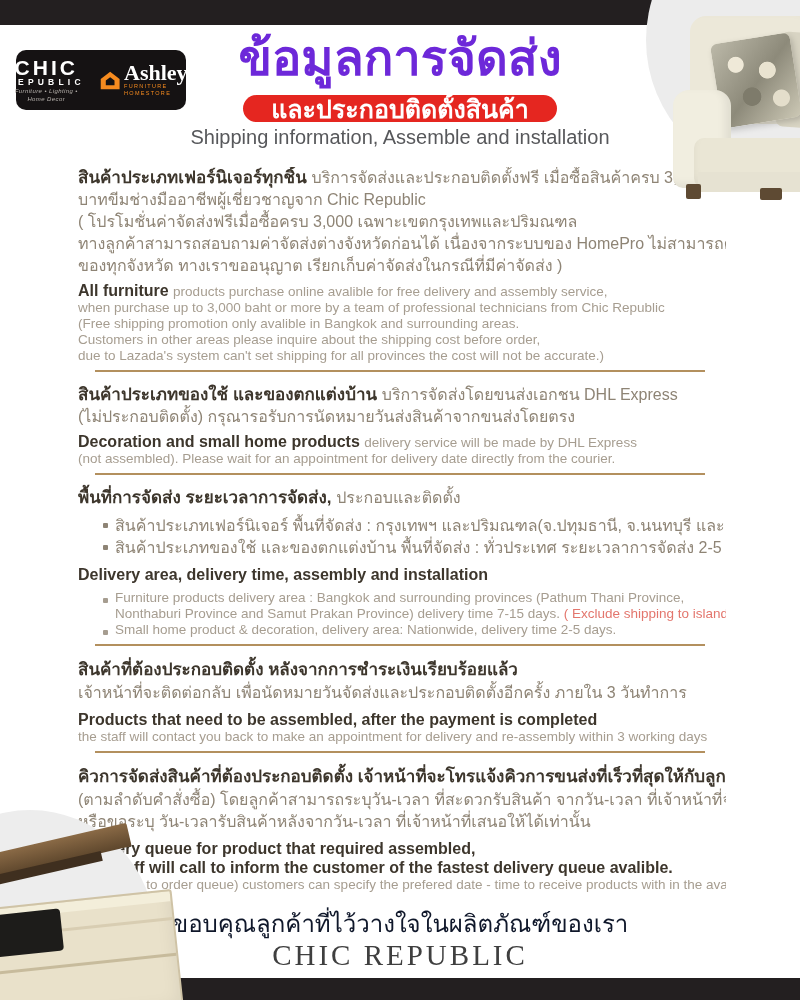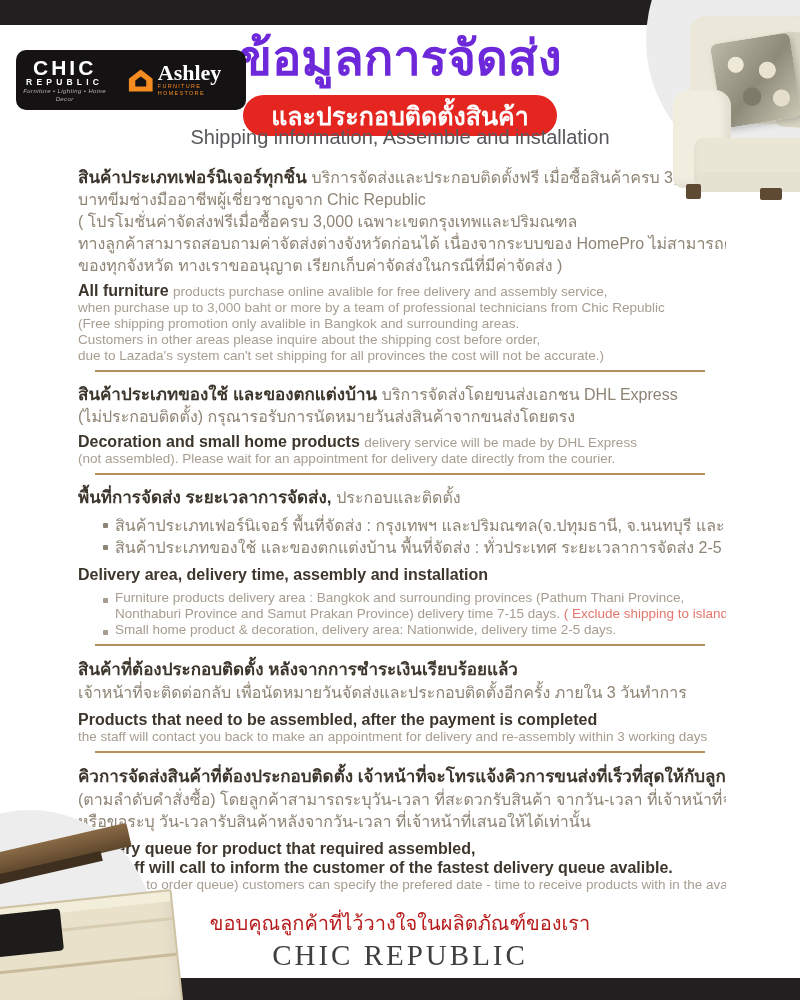--- a/index.html
+++ b/index.html
@@ -3,35 +3,35 @@
 <meta charset="utf-8">
 <style>
   html,body{margin:0;padding:0;background:#9e9e9e;}
   .page{position:relative;width:800px;height:1000px;margin:0 auto;background:#ffffff;overflow:hidden;
         font-family:"Liberation Sans",sans-serif;}
   
   .top-bar{position:absolute;top:0;left:0;width:656px;height:25px;background:#231f20;}
   .bottom-bar{position:absolute;bottom:0;left:0;width:800px;height:22px;background:#231f20;z-index:2;}
 
   
-  .logo-box{position:absolute;left:16px;top:50px;width:230px;height:60px;background:#151213;border-radius:10px;
+  .logo-box{position:absolute;left:16px;top:50px;width:170px;height:60px;background:#151213;border-radius:10px;
             display:flex;align-items:center;justify-content:center;gap:15px;z-index:4;}
   .chic{text-align:center;color:#fff;}
   .chic .n{font-size:21px;font-weight:700;letter-spacing:3px;line-height:19px;}
   .chic .s{font-size:8.5px;letter-spacing:4.2px;line-height:10px;font-weight:700;}
   .chic .t{font-size:6px;color:#b9b4af;letter-spacing:.4px;line-height:8px;font-style:italic;}
   .ashley{display:flex;align-items:center;gap:4px;}
   .ashley .n{font-family:"Liberation Serif",serif;font-size:22px;font-weight:700;color:#fff;line-height:20px;}
   .ashley .s{font-size:5.5px;color:#f68b1f;letter-spacing:1.3px;line-height:7px;}
 
   
   .page-title{position:absolute;top:26px;left:230px;width:340px;text-align:center;
               font-size:49px;font-weight:700;color:#6d28d9;line-height:64px;white-space:nowrap;}
   .badge-wrap{position:absolute;top:95px;left:230px;width:340px;text-align:center;}
-  .badge{display:inline-flex;align-items:center;justify-content:center;height:41px;padding:0 28px;
+  .badge{display:inline-flex;align-items:center;justify-content:center;height:27px;padding:0 28px;
          background:#e52620;border-radius:22px;color:#ffffff;font-size:25px;font-weight:600;white-space:nowrap;}
   .subtitle{position:absolute;top:124px;left:150px;width:500px;text-align:center;
             font-size:20px;color:#57585b;line-height:26px;white-space:nowrap;}
 
   
   .hero-right{position:absolute;top:0;right:0;width:172px;height:218px;overflow:hidden;z-index:3;}
   .hero-right .circle{position:absolute;left:18px;top:-100px;width:280px;height:280px;border-radius:50%;background:#ececec;}
   .sofa-back{position:absolute;left:62px;top:16px;width:130px;height:108px;border-radius:16px;background:#ece8d9;
              box-shadow:inset -8px -6px 12px rgba(0,0,0,.05);}
   .sofa-pillow2{position:absolute;left:150px;top:33px;width:55px;height:95px;border-radius:8px;background:#d8d4c3;transform:rotate(4deg);}
@@ -80,21 +80,21 @@
   .line .red{color:#e3766d;}
   .block.ul{margin-left:24px;}
   .bullet-item{position:relative;padding-left:13px;}
   .bullet-item::before{content:"";position:absolute;left:1px;top:8px;width:5px;height:5px;border-radius:1px;background:currentColor;}
   .block.ul.th{color:#8e8475;}
   .block.ul.en{color:#a69d90;}
   .rule{height:2px;background:#b3905e;margin:6px 0 12px 17px;width:610px;}
 
   
   .footer{position:absolute;top:910px;left:0;width:800px;text-align:center;z-index:1;}
-  .thanks{font-size:20px;color:#b91c1c;line-height:27px;}
+  .thanks{font-size:24px;color:#0f172a;line-height:27px;}
   .fbrand{font-family:"Liberation Serif",serif;font-size:29px;letter-spacing:3px;color:#3f3f3f;line-height:34px;margin-top:1px;}
 </style>
 </head>
 <body>
 
 <div class="page">
 
   <div class="top-bar" style="background: rgb(35, 31, 32);"></div>
 
   <div class="logo-box">

